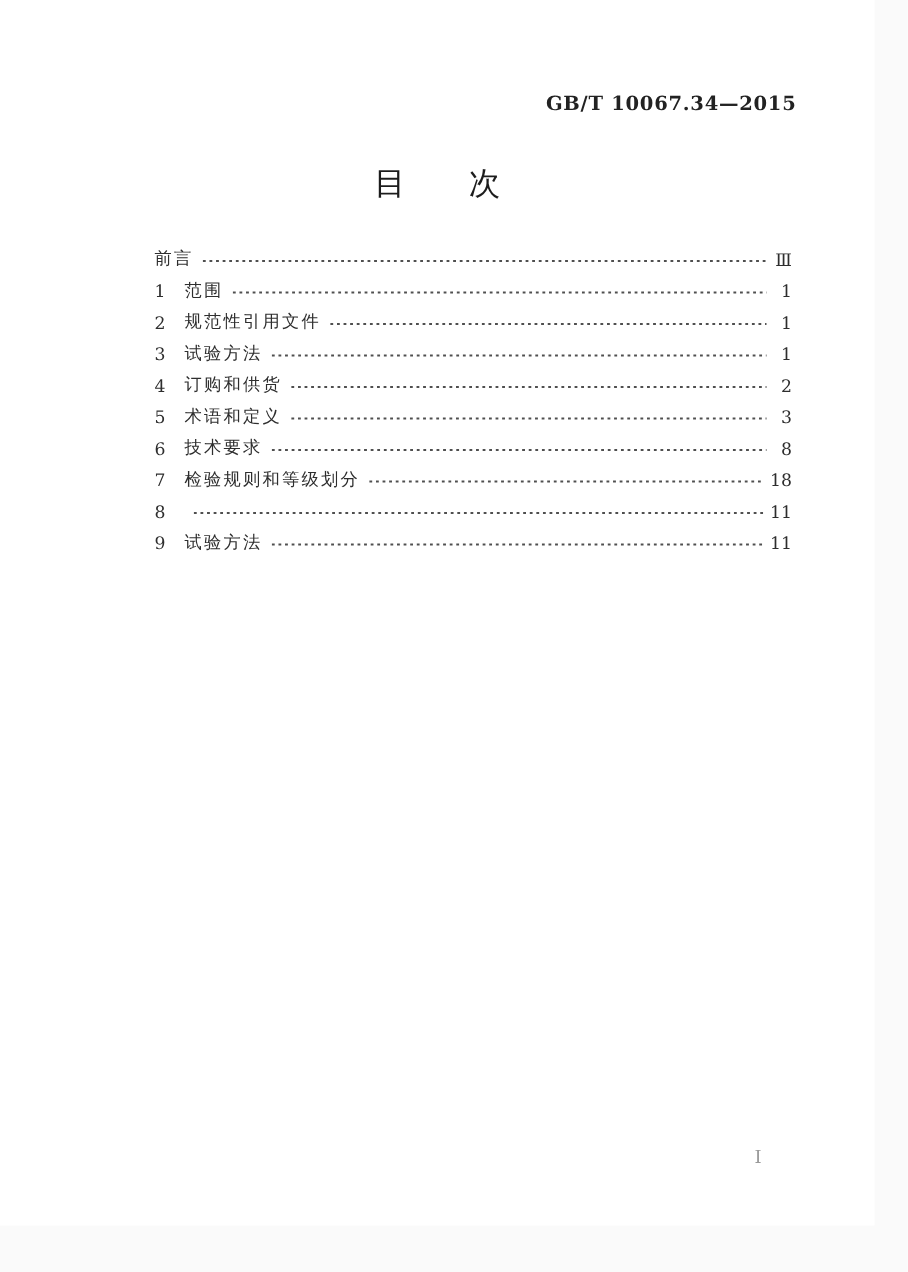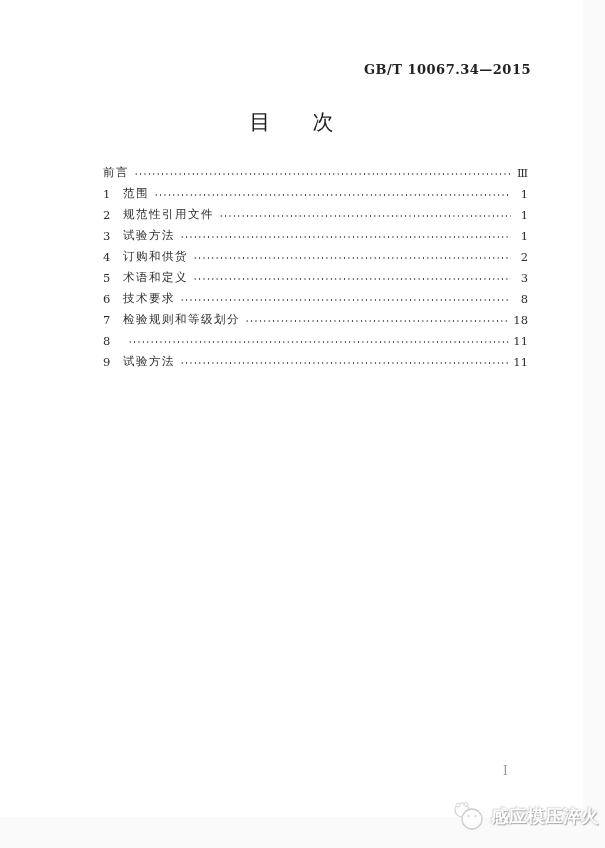--- a/index.html
+++ b/index.html
@@ -192,26 +192,13 @@
     <span class="toc-num">9</span>
     <span class="toc-label">试验方法</span>
     <span class="leader"></span>
     <span class="toc-page">11</span>
   </div>
 </div>
 
     <div class="folio">Ⅰ</div>
   </div>
 
-  <div class="watermark">
-    <span class="wm-icon">
-      <svg width="34" height="30" viewBox="0 0 34 30">
-        <circle cx="10" cy="9" r="7" fill="#fdfdfd" stroke="#d2d2d2" stroke-width="1.2"></circle>
-        <circle cx="6" cy="4" r="2" fill="#fdfdfd" stroke="#d8d8d8" stroke-width="1"></circle>
-        <circle cx="14" cy="3.5" r="2" fill="#fdfdfd" stroke="#d8d8d8" stroke-width="1"></circle>
-        <circle cx="20" cy="18" r="10" fill="#fdfdfd" stroke="#cccccc" stroke-width="1.3"></circle>
-        <circle cx="16.5" cy="15" r="1.2" fill="#dcdcdc"></circle>
-        <circle cx="23.5" cy="15" r="1.2" fill="#dcdcdc"></circle>
-      </svg>
-    </span>
-    <span class="wm-text">感应模压淬火</span>
-  </div>
 </div>
 
 </body></html>

